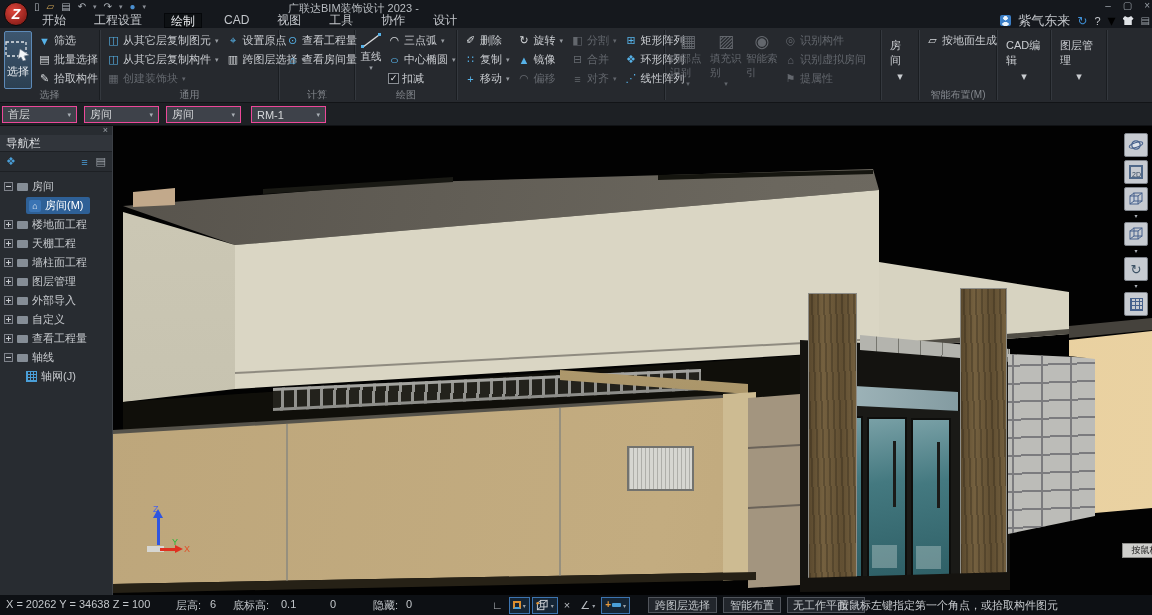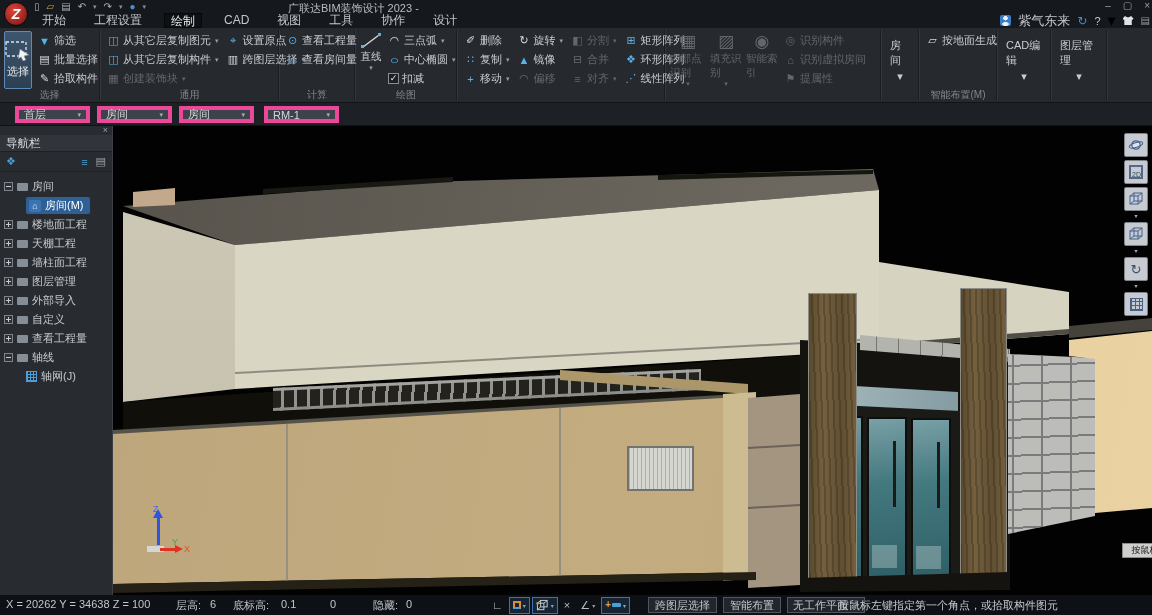--- a/index.html
+++ b/index.html
@@ -57,22 +57,22 @@
     justify-content:center; gap:3px; color:#e8ecf0; font-size:11px; }
   .bigtext { height:100%; display:flex; flex-direction:column; align-items:center; justify-content:center;
     gap:2px; color:#c9ccd0; font-size:11px; padding:0 6px; }
   .cb { width:11px; height:11px; background:#1c1f24; border:1px solid #8a8e94; color:#e8eaec;
     font-size:9px; line-height:9px; text-align:center; }
   .ell { display:inline-block; transform:scaleX(1.45); }
 
   
   .selrow { position:absolute; left:0; top:103px; width:1152px; height:23px; background:#1d2024;
     border-bottom:1px solid #101215; }
-  .dd { position:absolute; top:3px; width:75px; height:17px; background:#3e424a; border:4px solid #ec4899;
-    color:#d6d8da; font-size:11px; display:flex; align-items:center; justify-content:space-between; padding:0 5px;margin-left:13px; }
+  .dd { position:absolute; top:3px; width:75px; height:17px; background:#3e424a; border:1px solid #ec4899;
+    color:#d6d8da; font-size:11px; display:flex; align-items:center; justify-content:space-between; padding:0 5px; }
   .dd .car { font-size:7px; color:#aab0b6; }
 
   
   .sidebar { position:absolute; left:0; top:126px; width:113px; height:469px; background:#282c31;
     border-right:1px solid #3c4046; }
   .sb-top { height:9px; position:relative; }
   .sb-top .x { position:absolute; right:4px; top:0; color:#9aa0a7; font-size:9px; line-height:9px; }
   .sb-title { height:17px; line-height:17px; padding-left:6px; font-size:11.5px; color:#dcdee1;
     background:#31353b; border-bottom:1px solid #1d2024; }
   .sb-tools { height:20px; display:flex; align-items:center; padding:0 6px; gap:8px; border-bottom:1px solid #1d2024; }

